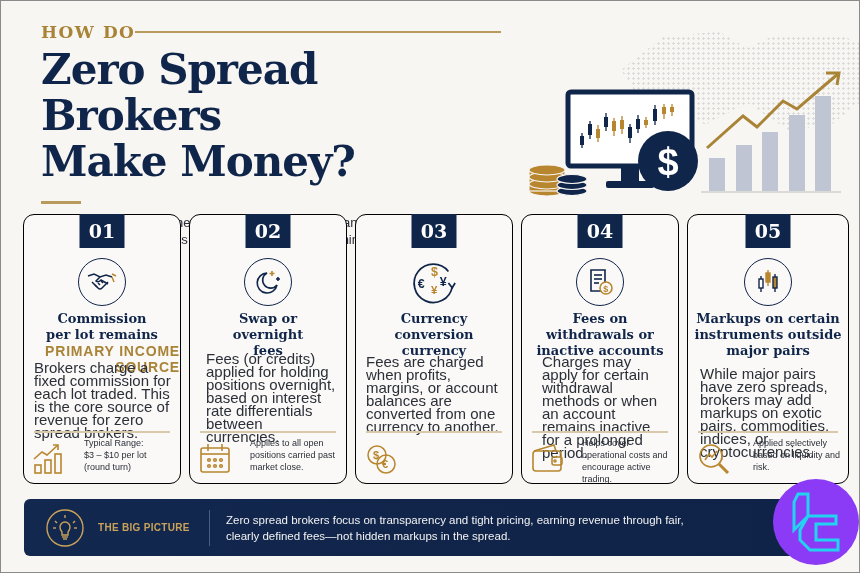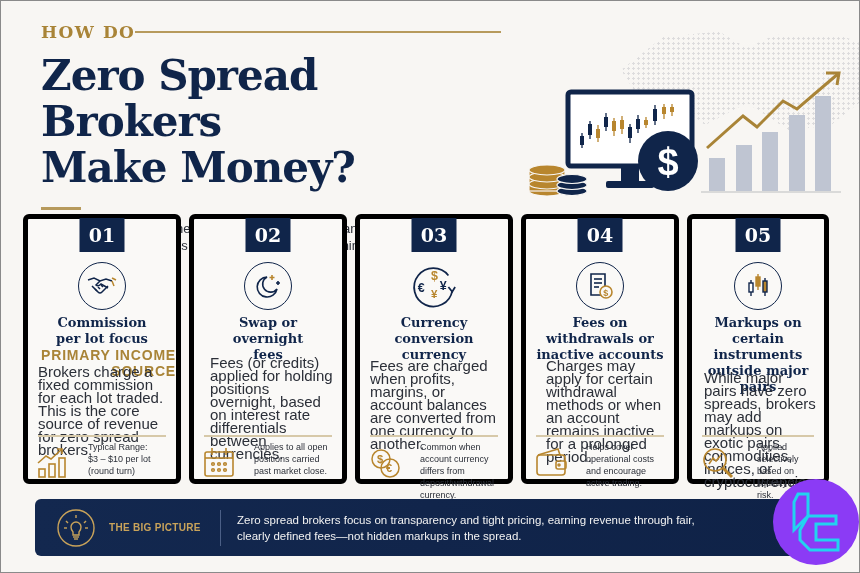--- a/index.html
+++ b/index.html
@@ -13,39 +13,39 @@
   }
   .header { position: absolute; left: 40px; top: 18px; width: 460px; }
   .how-do-row { display: flex; align-items: center; gap: 0; height: 26px; }
   .how-do {
     font-family: "DejaVu Serif", serif; font-weight: bold; color: #a98437;
     font-size: 17px; letter-spacing: 1.5px;
   }
   .how-do-line { flex: 1; height: 1.5px; background: #b79a5c; width: 480px; }
   .title {
     font-family: "DejaVu Serif", serif; font-weight: bold; color: #10254a;
-    font-size: 42px; line-height: 46px; letter-spacing: -1px; margin-top: 8px;
+    font-size: 42px; line-height: 46px; letter-spacing: -1px; margin-top: 2px;
   }
   .title-rule { width: 40px; height: 3px; background: #b79a5c; margin-top: 16px; }
   .subtitle { font-size: 13px; line-height: 17px; color: #2b2f38; margin-top: 10px; width: 400px; }
 
   .hero { position: absolute; left: 520px; top: 20px; width: 330px; height: 175px; }
   .worldmap {
     position: absolute; left: 100px; top: 5px; width: 280px; height: 110px;
     background-image: radial-gradient(circle, #d6d6d8 1px, transparent 1.3px);
     background-size: 5px 5px; opacity: .8;
     clip-path: polygon(0% 40%, 15% 10%, 35% 5%, 45% 20%, 55% 8%, 80% 10%, 95% 25%, 90% 60%, 75% 90%, 60% 95%, 45% 70%, 30% 90%, 20% 70%, 5% 60%);
   }
 
   .cards { position: absolute; left: 22px; top: 213px; display: flex; gap: 8px; }
   .card {
     width: 158px; height: 270px; background: #faf9f7;
-    border: 5px solid #000000; border-radius: 6px; position: relative;
-  }
-  .card:nth-child(5) { width: 142px; }
+    border: 1px solid #000000; border-radius: 11px; position: relative;
+  }
+  .card:nth-child(5) { width: 162px; }
   .num {
     position: absolute; left: 50%; transform: translateX(-50%); top: -1px;
     width: 45px; height: 34px; background: #10254a; color: #fff;
     font-family: "DejaVu Serif", serif; font-weight: bold; font-size: 19px;
     display: flex; align-items: center; justify-content: center;
   }
   .icon-circle {
     position: absolute; left: 50%; transform: translateX(-50%); top: 43px;
     width: 48px; height: 48px; border: 1.8px solid #10254a; border-radius: 50%;
     display: flex; align-items: center; justify-content: center;
@@ -61,21 +61,21 @@
   }
   .card-body {
     position: absolute; left: 10px; right: 8px; font-size: 15px; line-height: 13px; color: #2b2f38;
   }
   .card-rule { position: absolute; left: 10px; right: 10px; top: 216px; height: 1.5px; background: #d7c9a9; }
   .card-foot { position: absolute; top: 222px; left: 8px; right: 6px; display: flex; align-items: flex-start; gap: 10px; }
   .foot-icon { width: 36px; height: 36px; flex: none; margin-top: 4px; }
   .foot-text { font-size: 9px; line-height: 12px; color: #2b2f38; margin-left: 6px; }
 
   .band {
-    position: absolute; left: 34px; top: 498px; width: 790px; height: 57px;
+    position: absolute; left: 23px; top: 498px; width: 790px; height: 57px;
     background: linear-gradient(90deg, #13284f, #0f2247);
     border-radius: 6px; display: flex; align-items: center;
   }
   .band-icon { margin-left: 22px; width: 38px; height: 38px; }
   .band-label { color: #c9a35a; font-weight: bold; font-size: 10px; margin-left: 14px; letter-spacing: .3px; width: 96px; }
   .band-divider { width: 1px; height: 36px; background: #4b5f86; margin-left: 15px; }
   .band-text { color: #f2f2f2; font-size: 11.5px; line-height: 16px; margin-left: 16px; width: 480px; }
 
   .logo {
     position: absolute; left: 772px; top: 478px; width: 86px; height: 86px;
@@ -171,21 +171,21 @@
     <div class="num">01</div>
     <div class="icon-circle">
       <svg width="32" height="24" viewBox="0 0 32 24" fill="none" stroke-width="1.5">
         <path d="M2 6 L8 4 L14 7 L20 5 L26 7" stroke="#10254a"></path>
         <path d="M6 12 L12 18 Q14 20 16 18 L22 12" stroke="#10254a"></path>
         <path d="M9 15 L11 17 M12 13 L14 15 M15 11 L17 13" stroke="#10254a"></path>
         <path d="M14 7 L10 11 Q12 13 15 10 L22 14" stroke="#10254a"></path>
         <path d="M26 4 L30 6 M26 7 L28 12" stroke="#b8862e"></path>
       </svg>
     </div>
-    <div class="card-title" style="padding:0 14px">Commission per lot focus</div>
+    <div class="card-title" style="padding:0 14px">Commission per lot remains</div>
     <div class="card-tag">PRIMARY INCOME SOURCE</div>
     <div class="card-body" style="top:146px">Brokers charge a fixed commission for each lot traded. This is the core source of revenue for zero spread brokers.</div>
     <div class="card-rule"></div>
     <div class="card-foot">
       <svg class="foot-icon" viewBox="0 0 36 36" fill="none" stroke="#b8862e" stroke-width="1.6">
         <rect x="3" y="24" width="6" height="8"></rect>
           <rect x="13" y="19" width="6" height="13"></rect>
           <rect x="23" y="13" width="6" height="19"></rect>
         <polyline points="2,18 10,11 15,14 26,4"></polyline>
           <polyline points="21,4 26,4 26,9"></polyline>
@@ -242,21 +242,20 @@
     <div class="card-title" style="padding:0 10px">Currency conversion currency</div>
     <div class="card-body" style="top:140px">Fees are charged when profits, margins, or account balances are converted from one currency to another.</div>
     <div class="card-rule"></div>
     <div class="card-foot">
       <svg class="foot-icon" viewBox="0 0 36 36" fill="none" stroke="#b8862e" stroke-width="1.5">
         <circle cx="13" cy="14" r="9"></circle>
           <circle cx="22" cy="23" r="9"></circle>
         <text x="9" y="18" fill="#b8862e" stroke="none" font-size="11" font-weight="bold" font-family="Liberation Sans, sans-serif">$</text>
         <text x="18" y="27" fill="#b8862e" stroke="none" font-size="11" font-weight="bold" font-family="Liberation Sans, sans-serif">€</text>
       </svg>
-      <div class="foot-text">Common when account currency differs from deposit/withdrawal currency.</div>
     </div>
   </div>
 
   <div class="card">
     <div class="num">04</div>
     <div class="icon-circle">
       <svg width="30" height="30" viewBox="0 0 30 30" fill="none" stroke-width="1.6">
         <path d="M6 3 L20 3 L20 24 L6 24 Z" stroke="#10254a"></path>
         <line x1="9" y1="8" x2="17" y2="8" stroke="#10254a"></line>
           <line x1="9" y1="12" x2="17" y2="12" stroke="#10254a"></line>

